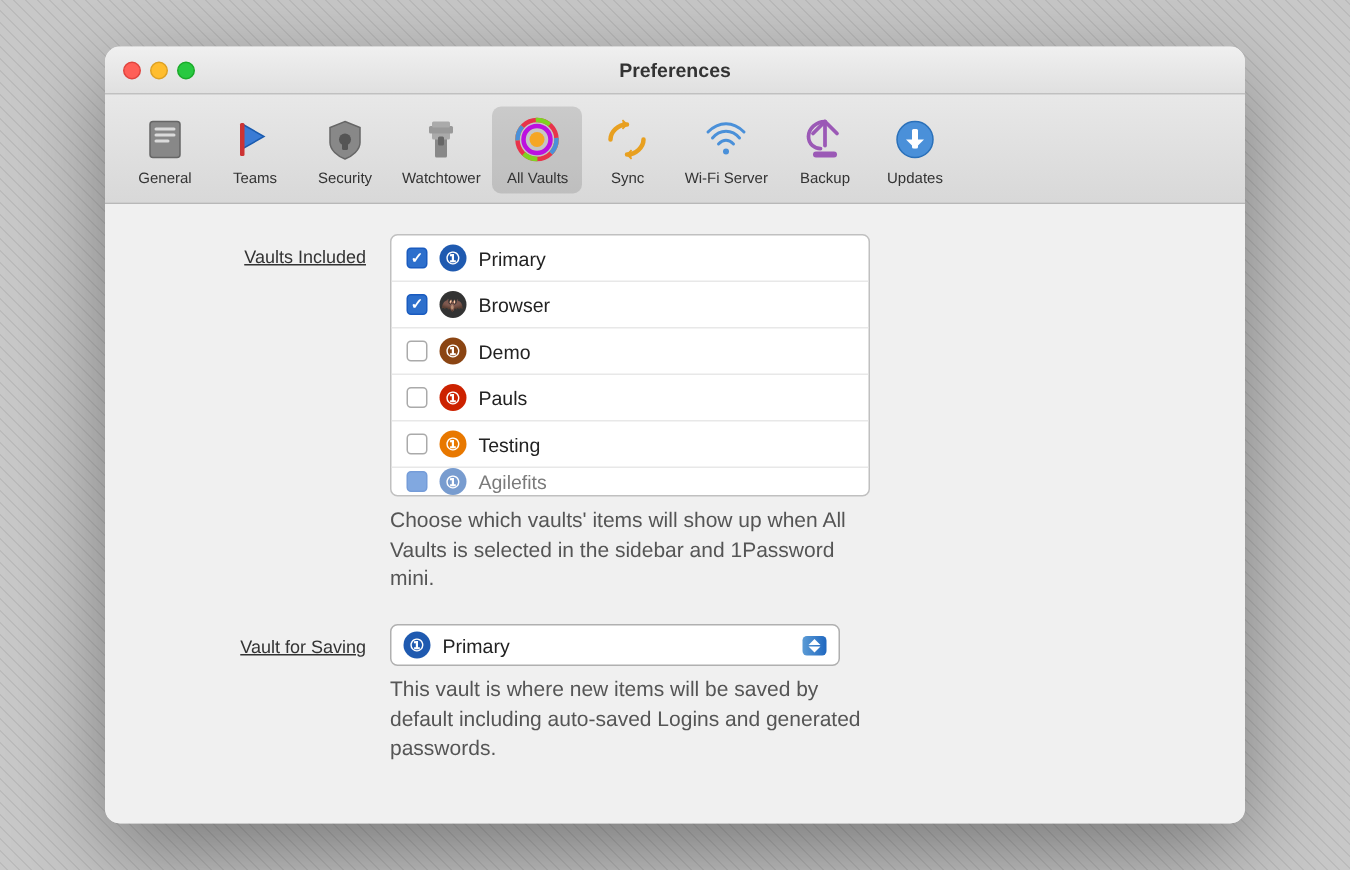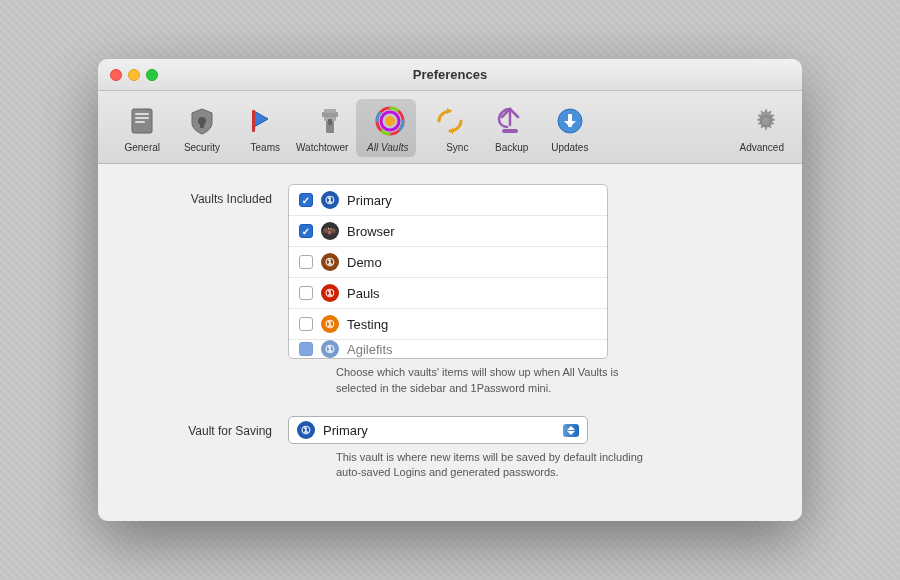--- a/index.html
+++ b/index.html
@@ -8,21 +8,21 @@
       background-image: repeating-linear-gradient(45deg, #bbb 0px, #bbb 1px, #c8c8c8 0px, #c8c8c8 50%);
       background-size: 8px 8px;
       display: flex;
       justify-content: center;
       align-items: center;
       width: 900px;
       height: 580px;
       font-family: -apple-system, BlinkMacSystemFont, 'Helvetica Neue', Arial, sans-serif;
     }
     .window {
-      width: 704px;
+      width: 760px;
       background: #ececec;
       border-radius: 10px;
       box-shadow: 0 20px 60px rgba(0,0,0,0.4);
       overflow: hidden;
     }
     .titlebar {
       background: linear-gradient(to bottom, #f0f0f0, #e0e0e0);
       border-bottom: 1px solid #c0c0c0;
       height: 32px;
       display: flex;
@@ -55,30 +55,29 @@
       background: linear-gradient(to bottom, #e8e8e8, #d8d8d8);
       border-bottom: 1px solid #b8b8b8;
       display: flex;
       padding: 8px 10px 6px;
       gap: 0px;
       align-items: flex-end;
     }
     .toolbar-item {
       display: flex;
       flex-direction: column;
-      align-items: flex-end;
+      align-items: center;
       gap: 3px;
       padding: 4px 8px;
       border-radius: 6px;
       cursor: pointer;
       min-width: 60px;
     }
     .toolbar-item.active {
       background: rgba(0,0,0,0.12);
-      font-style: italic;
     }
     .toolbar-icon {
       width: 36px;
       height: 36px;
       display: flex;
       align-items: center;
       justify-content: center;
       font-size: 24px;
     }
     .toolbar-label {
@@ -99,20 +98,21 @@
     }
     .form-label {
       width: 160px;
       text-align: right;
       font-size: 12px;
       color: #333;
       font-weight: 500;
       padding-top: 8px;
       padding-right: 16px;
       flex-shrink: 0;
+      text-decoration: underline;
     }
     .form-content {
       flex: 1;
     }
     .vault-list {
       background: white;
       border: 1px solid #c0c0c0;
       border-radius: 5px;
       overflow: hidden;
       width: 320px;
@@ -165,26 +165,25 @@
     .vault-icon.blue { background: #1f5ab0; color: white; }
     .vault-icon.dark { background: #333; color: white; }
     .vault-icon.brown { background: #8b4513; color: white; }
     .vault-icon.red { background: #cc2200; color: white; }
     .vault-icon.orange { background: #e87800; color: white; }
     .vault-name {
       font-size: 13px;
       color: #222;
     }
     .hint-text {
-      font-size: 11px;
+      font-size: 14px;
       color: #555;
       margin-top: 6px;
       width: 320px;
       line-height: 1.4;
-      margin-left: 48px;
     }
     .vault-select {
       display: flex;
       align-items: center;
       background: white;
       border: 1px solid #b0b0b0;
       border-radius: 5px;
       padding: 4px 8px;
       width: 300px;
       font-size: 13px;
@@ -252,36 +251,36 @@
           <rect x="9" y="12" width="14" height="2" rx="1" fill="white" opacity="0.7"></rect>
           <rect x="9" y="16" width="10" height="2" rx="1" fill="white" opacity="0.7"></rect>
         </svg>
       </div>
       <span class="toolbar-label">General</span>
     </div>
 
     <div class="toolbar-item">
       <div class="toolbar-icon">
         <svg width="32" height="32" viewBox="0 0 32 32">
+          <path d="M8 6 L22 14 L8 22 Z" fill="#3a7bd5" stroke="#1a5baf" stroke-width="1"></path>
+          <rect x="6" y="5" width="3" height="22" rx="1" fill="#cc3333"></rect>
+        </svg>
+      </div>
+      <span class="toolbar-label">Teams</span>
+    </div>
+
+    <div class="toolbar-item">
+      <div class="toolbar-icon">
+        <svg width="32" height="32" viewBox="0 0 32 32">
           <path d="M16 4 L26 8 L26 18 C26 23 21 27 16 29 C11 27 6 23 6 18 L6 8 Z" fill="#888" stroke="#666" stroke-width="1"></path>
           <circle cx="16" cy="16" r="4" fill="#555"></circle>
           <rect x="14" y="18" width="4" height="5" rx="1" fill="#555"></rect>
         </svg>
       </div>
       <span class="toolbar-label">Security</span>
-    </div>
-
-    <div class="toolbar-item">
-      <div class="toolbar-icon">
-        <svg width="32" height="32" viewBox="0 0 32 32">
-          <path d="M8 6 L22 14 L8 22 Z" fill="#3a7bd5" stroke="#1a5baf" stroke-width="1"></path>
-          <rect x="6" y="5" width="3" height="22" rx="1" fill="#cc3333"></rect>
-        </svg>
-      </div>
-      <span class="toolbar-label">Teams</span>
     </div>
 
     <div class="toolbar-item">
       <div class="toolbar-icon">
         <svg width="32" height="32" viewBox="0 0 32 32">
           <rect x="12" y="14" width="8" height="14" rx="1" fill="#888"></rect>
           <rect x="10" y="10" width="12" height="6" rx="1" fill="#aaa"></rect>
           <rect x="8" y="7" width="16" height="5" rx="1" fill="#999"></rect>
           <rect x="10" y="4" width="12" height="4" rx="1" fill="#aaa"></rect>
           <rect x="14" y="14" width="4" height="6" rx="1" fill="#666"></rect>
@@ -310,20 +309,32 @@
         <svg width="32" height="32" viewBox="0 0 32 32">
           <path d="M16 6 C10 6 5 11 5 16" fill="none" stroke="#e8a020" stroke-width="3" stroke-linecap="round"></path>
           <path d="M13 3 L16 6 L13 9" fill="#e8a020" stroke="#e8a020" stroke-width="1"></path>
           <path d="M16 26 C22 26 27 21 27 16" fill="none" stroke="#e8a020" stroke-width="3" stroke-linecap="round"></path>
           <path d="M19 29 L16 26 L19 23" fill="#e8a020" stroke="#e8a020" stroke-width="1"></path>
         </svg>
       </div>
       <span class="toolbar-label">Sync</span>
     </div>
 
+    <div class="toolbar-item">
+      <div class="toolbar-icon">
+        <svg width="32" height="32" viewBox="0 0 32 32">
+          <path d="M16 24 C16 24 16 24 16 24" fill="#4a90d9" stroke="#4a90d9" stroke-width="3" stroke-linecap="round"></path>
+          <path d="M11 19 C12.5 17.5 14.1 16.5 16 16.5 C17.9 16.5 19.5 17.5 21 19" fill="none" stroke="#4a90d9" stroke-width="2" stroke-linecap="round"></path>
+          <path d="M7 15 C9.5 12 12.5 10.5 16 10.5 C19.5 10.5 22.5 12 25 15" fill="none" stroke="#4a90d9" stroke-width="2" stroke-linecap="round"></path>
+          <path d="M4 11 C7.5 7.5 11.5 5.5 16 5.5 C20.5 5.5 24.5 7.5 28 11" fill="none" stroke="#4a90d9" stroke-width="2" stroke-linecap="round"></path>
+          <circle cx="16" cy="24" r="2" fill="#4a90d9"></circle>
+        </svg>
+      </div>
+      <span class="toolbar-label">Wi-Fi Server</span>
+    </div>
 
     <div class="toolbar-item">
       <div class="toolbar-icon">
         <svg width="32" height="32" viewBox="0 0 32 32">
           <path d="M16 4 C10 4 5 9 5 14 C5 19 9 22 13 22" fill="none" stroke="#9b59b6" stroke-width="2.5" stroke-linecap="round"></path>
           <path d="M10 17 C10 17 10 17 10 17" fill="none" stroke="#9b59b6" stroke-width="1"></path>
           <path d="M8 12 L16 4 L24 12" fill="none" stroke="#9b59b6" stroke-width="2.5" stroke-linecap="round" stroke-linejoin="round"></path>
           <path d="M16 4 L16 20" fill="none" stroke="#9b59b6" stroke-width="2.5" stroke-linecap="round"></path>
           <rect x="8" y="24" width="16" height="4" rx="2" fill="#9b59b6"></rect>
         </svg>
@@ -337,30 +348,20 @@
           <circle cx="16" cy="16" r="12" fill="#4a90d9" stroke="#2a70b9" stroke-width="1"></circle>
           <path d="M10 16 L16 22 L22 16" fill="white"></path>
           <rect x="14" y="9" width="4" height="13" rx="1" fill="white"></rect>
         </svg>
       </div>
       <span class="toolbar-label">Updates</span>
     </div>
 
     <div class="toolbar-spacer"></div>
 
-    <div class="toolbar-item">
-      <div class="toolbar-icon">
-        <svg width="32" height="32" viewBox="0 0 32 32">
-          <circle cx="16" cy="16" r="4" fill="#888"></circle>
-          <path d="M16 4 L17.5 8 L21 6 L20 10 L24 10 L21.5 13 L25 15 L21 16 L24 19 L20 19 L21 23 L17.5 21 L16 25 L14.5 21 L11 23 L12 19 L8 19 L11 16 L7 15 L10.5 13 L8 10 L12 10 L11 6 L14.5 8 Z" fill="#999" stroke="#777" stroke-width="0.5"></path>
-          <circle cx="16" cy="16" r="5" fill="none" stroke="#888" stroke-width="2"></circle>
-        </svg>
-      </div>
-      <span class="toolbar-label">Advanced</span>
-    </div>
   </div>
 
   <div class="content">
 
     <div class="form-row">
       <div class="form-label">Vaults Included</div>
       <div class="form-content">
         <div class="vault-list">
 
           <div class="vault-item">

